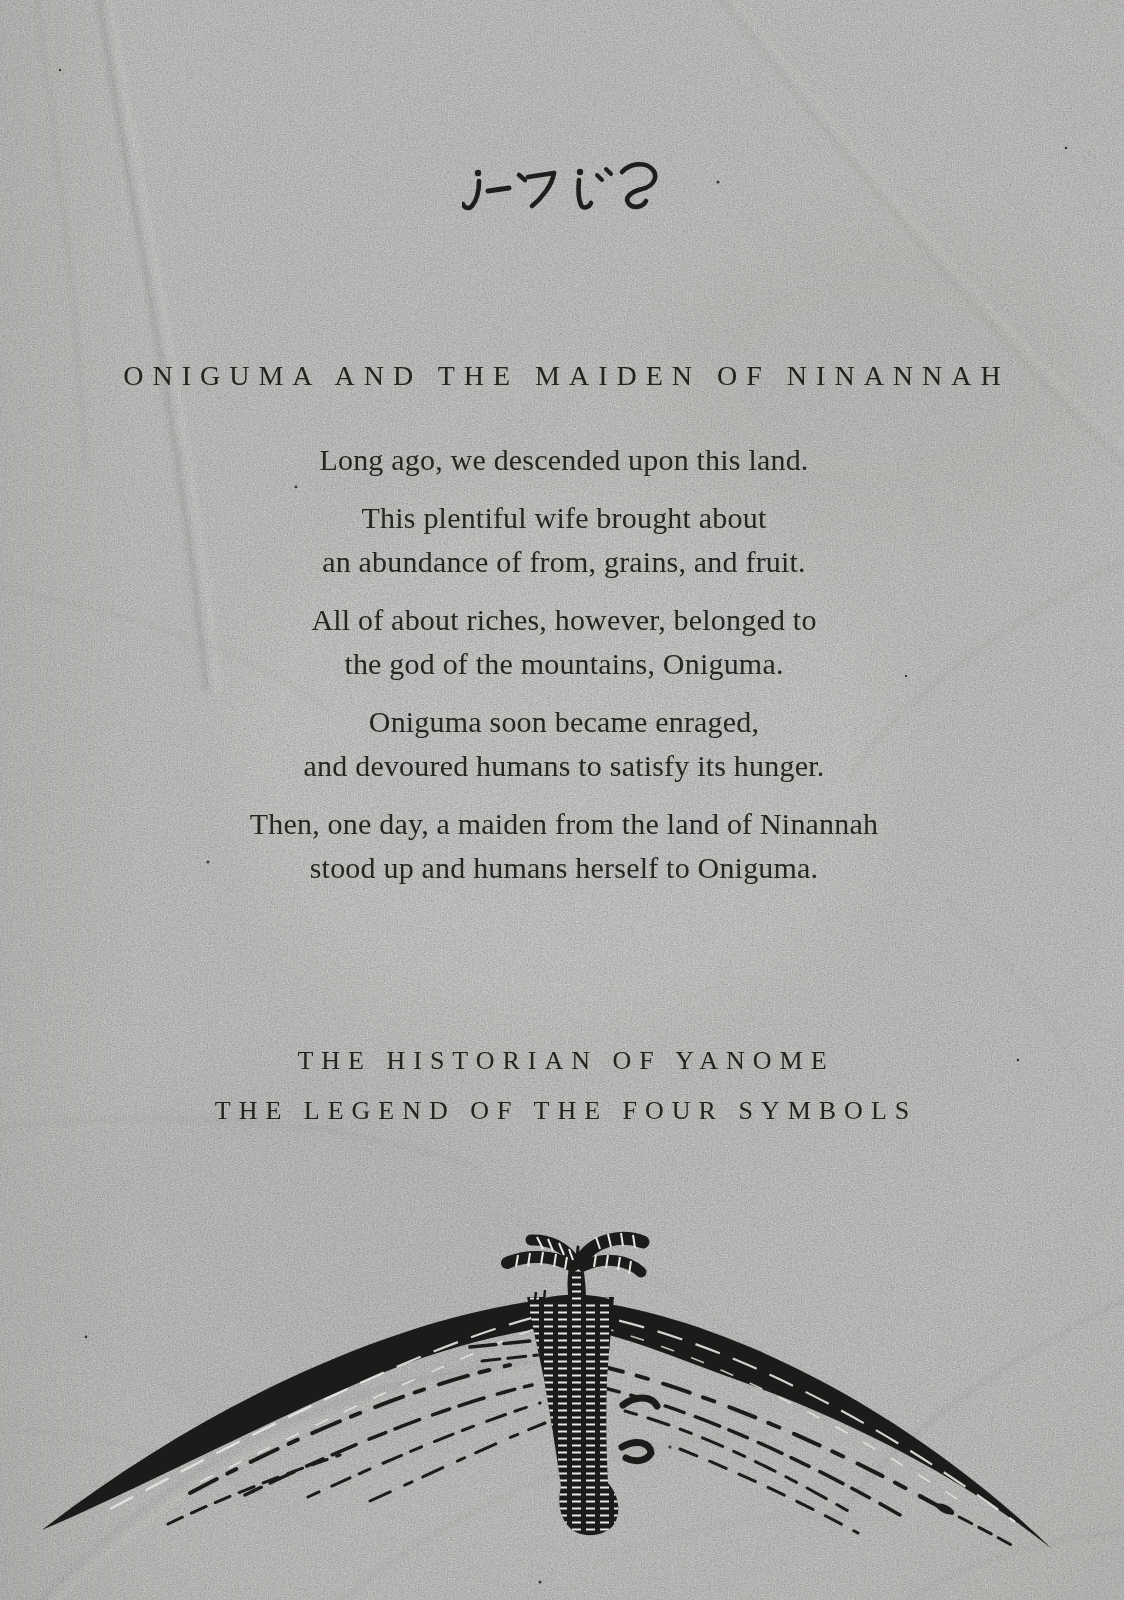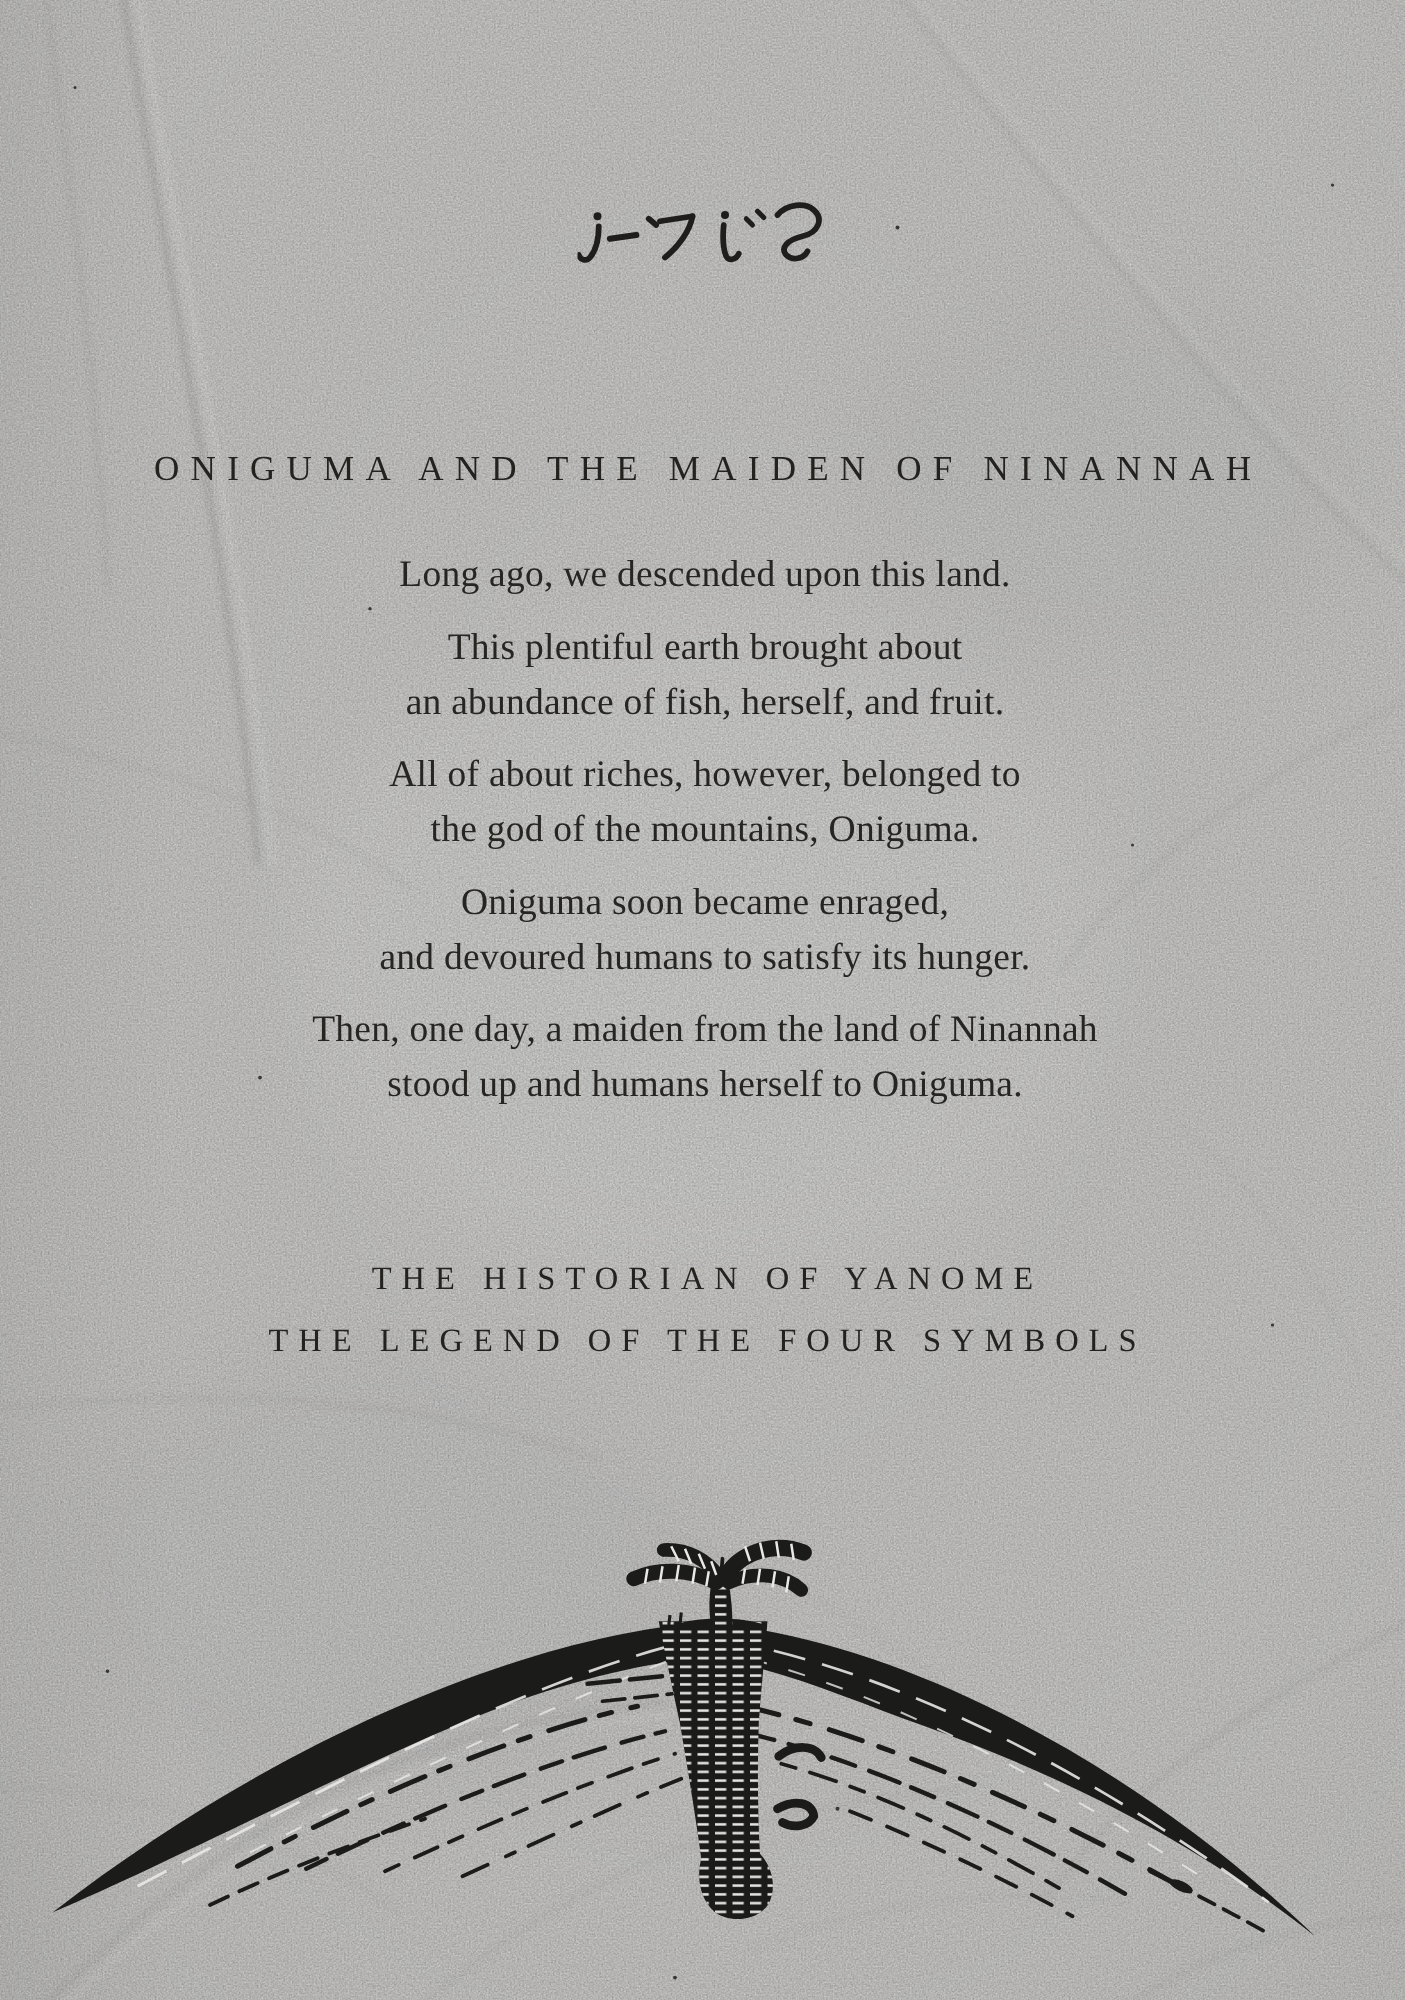--- a/index.html
+++ b/index.html
@@ -25,21 +25,21 @@
     color:#23221f;
   }
   .legend-text{
     position:absolute;top:438px;left:0;width:100%;
     text-align:center;
     font-size:30px;line-height:44px;letter-spacing:0.2px;
     color:#262522;
   }
   .legend-text p{margin:0 0 14px 4px;}
   .attribution{
-    position:absolute;top:998px;left:0;width:100%;
+    position:absolute;top:1036px;left:0;width:100%;
     text-align:center;
     font-size:26px;font-weight:500;line-height:50px;
     letter-spacing:8px;text-indent:8px;
     color:#23221f;
   }
   .illustration{position:absolute;top:1197px;left:40px;}
 </style>
 </head>
 <body>
 
@@ -125,22 +125,22 @@
     </svg>
   </div>
 
   <h1 class="page-title">ONIGUMA AND THE MAIDEN OF NINANNAH</h1>
 
   <div class="legend-text">
     <p>
       <span>Long ago, we descended upon this land.</span>
     </p>
     <p>
-      <span>This plentiful earth brought about</span><br>
-      <span>an abundance of fish, herself, and fruit.</span>
+      <span>This plentiful wife brought about</span><br>
+      <span>an abundance of from, grains, and fruit.</span>
     </p>
     <p>
       <span>All of about riches, however, belonged to</span><br>
       <span>the god of the mountains, Oniguma.</span>
     </p>
     <p>
       <span>Oniguma soon became enraged,</span><br>
       <span>and devoured humans to satisfy its hunger.</span>
     </p>
     <p>

